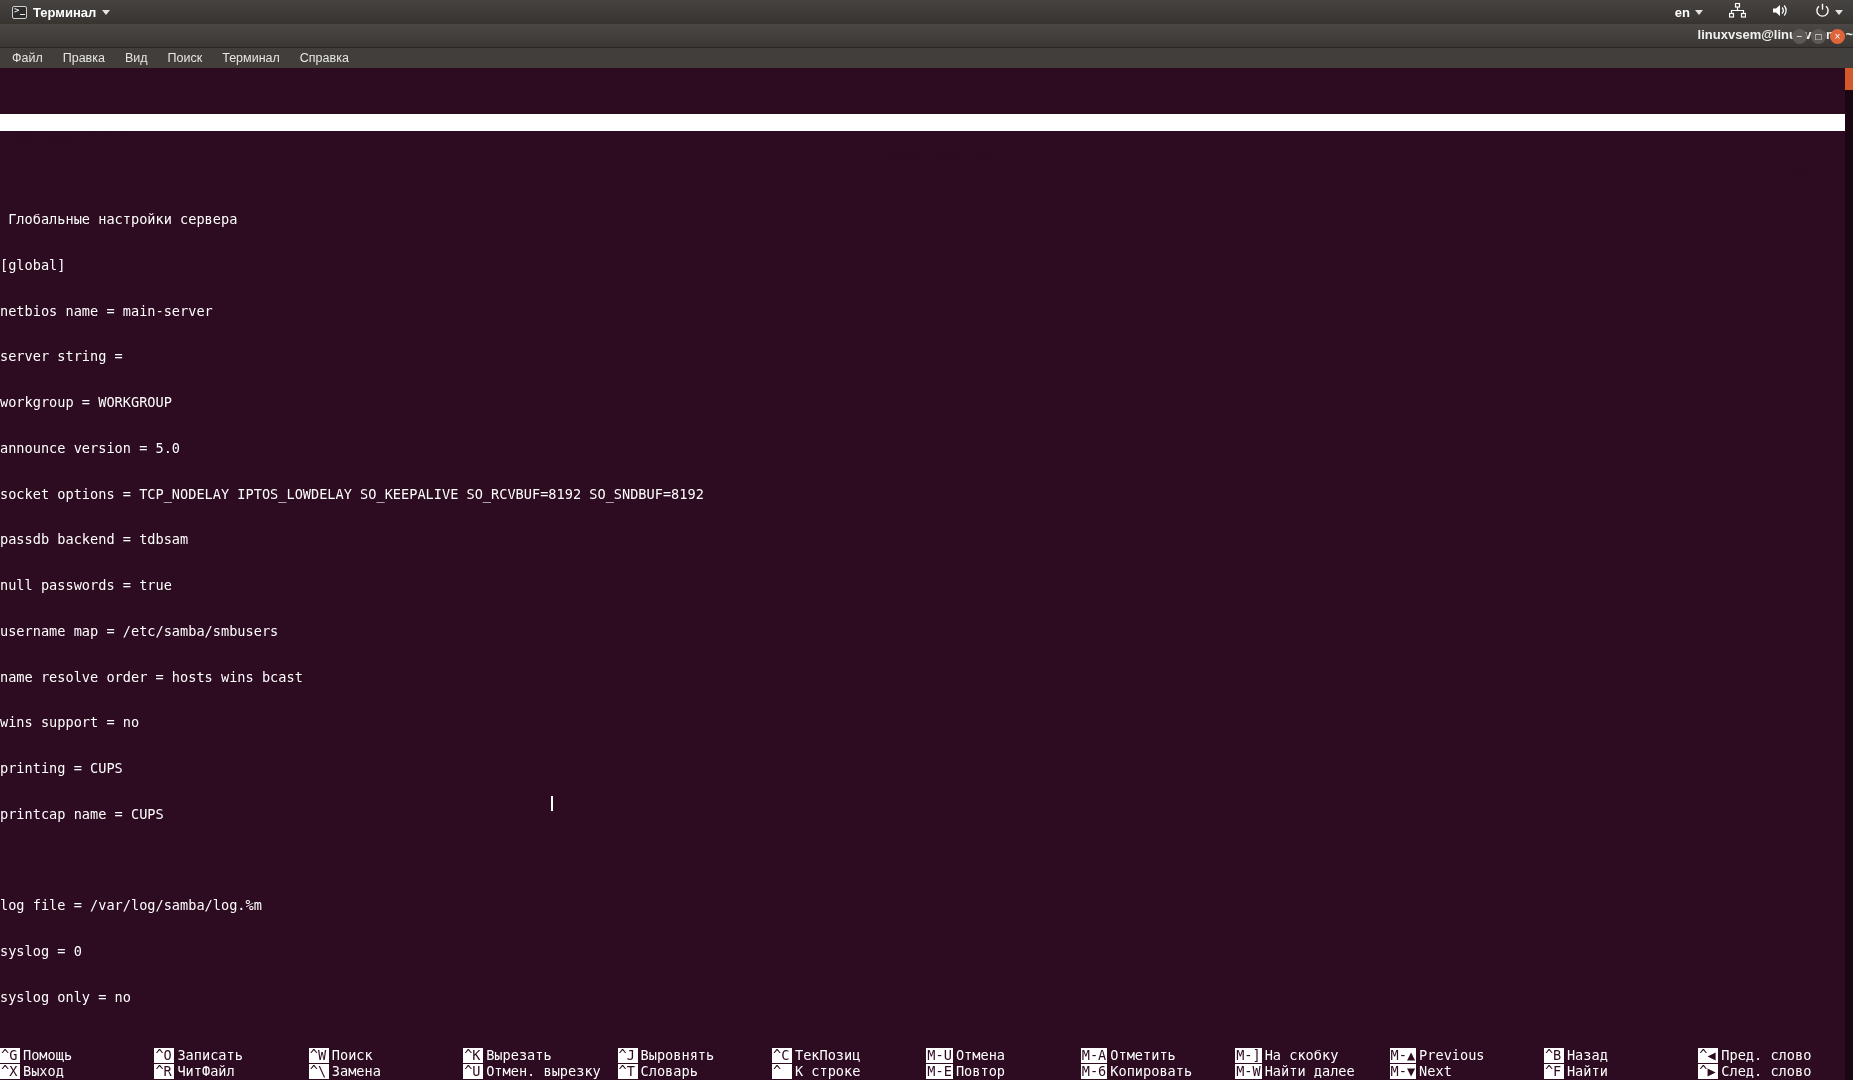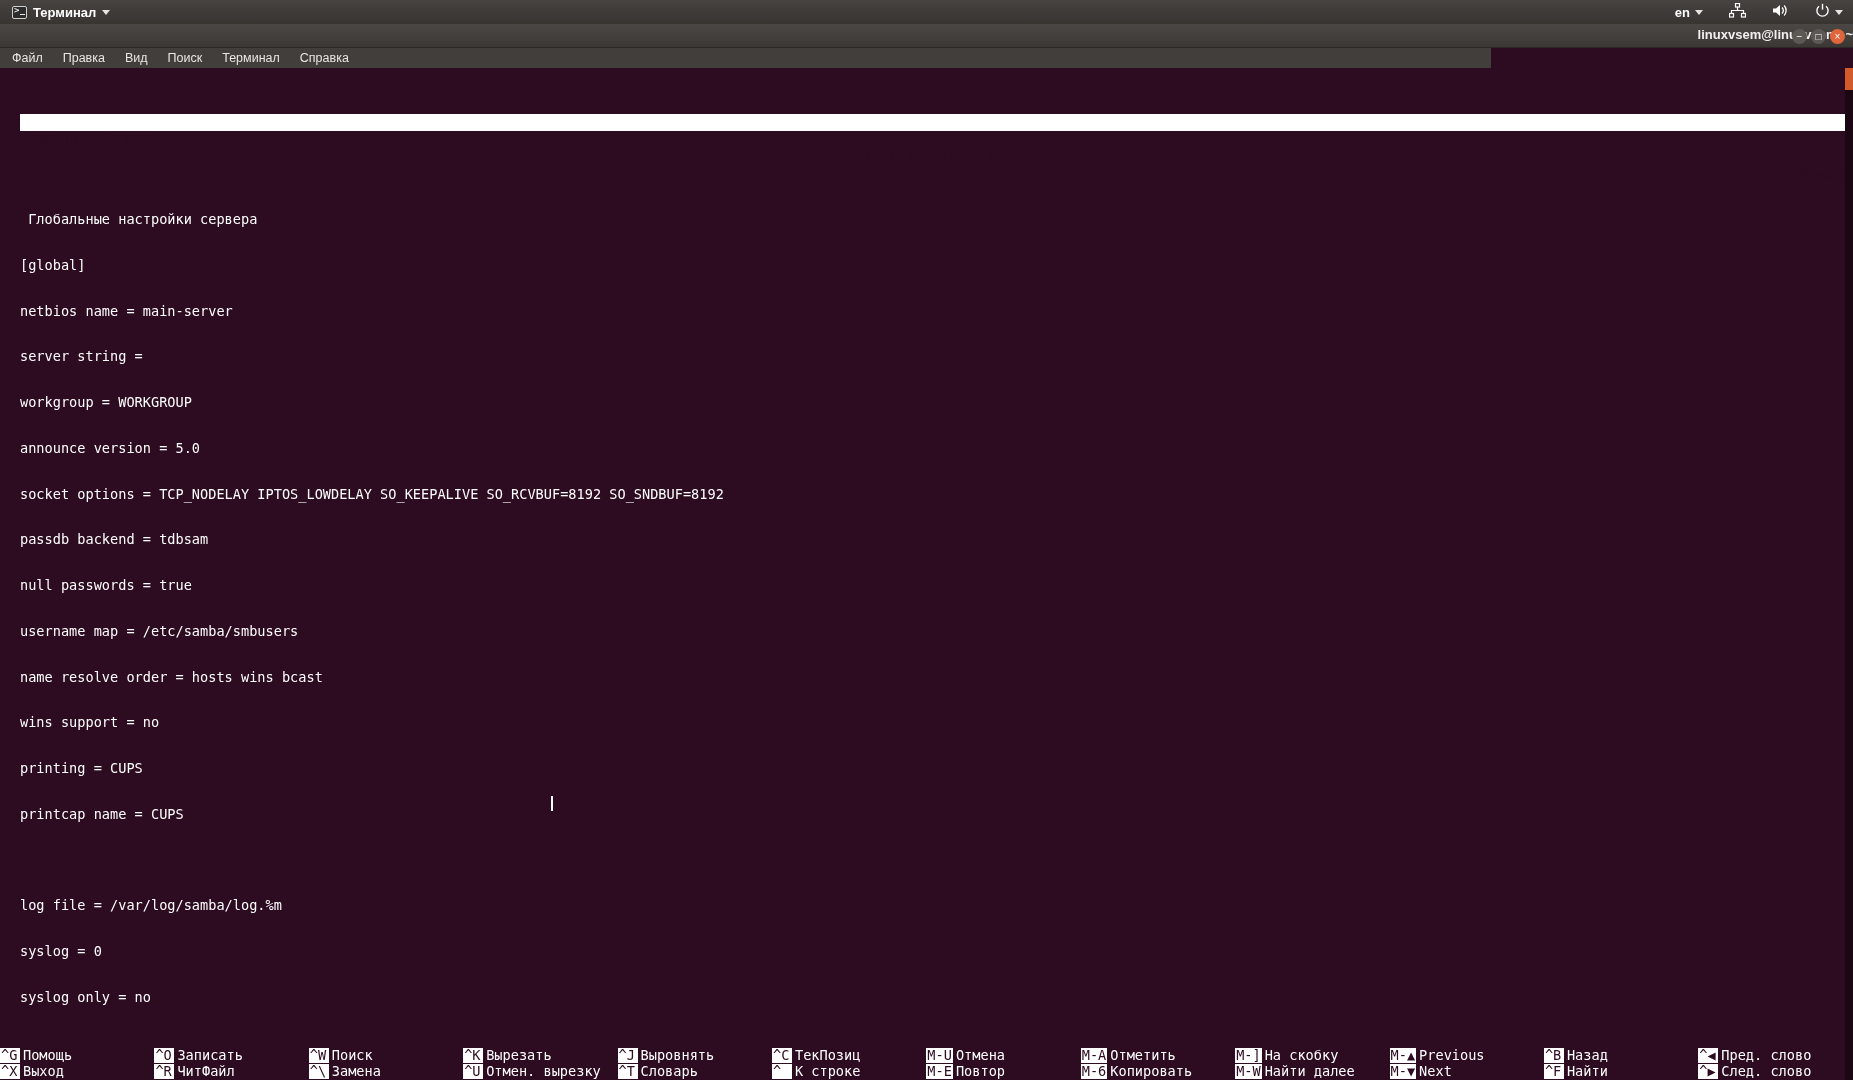--- a/index.html
+++ b/index.html
@@ -82,40 +82,39 @@
     font-family: "Liberation Sans", sans-serif;
     font-size: 10px; color: #ffffff; line-height: 1;
   }
   .wb-min { background: #5c5955; }
   .wb-max { background: #5c5955; }
   .wb-close { background: #e1653a; }
 
   
   #menubar {
     position: absolute; top: 48px; left: 0;
-    width: 1491px; height: 20px;
+    width: 1853px; height: 20px;
     background: #413e3b;
     display: flex; align-items: center;
     font-family: "Liberation Sans", sans-serif;
     font-size: 12.5px; color: #e8e6e3;
   }
   .menu-item { padding: 0 10px; line-height: 20px; height: 20px; }
   .menu-item:first-child { margin-left: 2px; }
 
   
   #terminal {
     position: absolute; top: 68px; left: 0;
     width: 1853px; height: 1012px;
     background: #2d0b20;
     color: #ffffff;
     font-family: "DejaVu Sans Mono", monospace;
     font-size: 13.6px;
     line-height: 15.25px;
     white-space: pre;
-    padding-left: 20px;
   }
 
   
   #nano-title {
     position: relative;
     height: 17px; width: 1845px;
     background: #ffffff; color: #2d0b20;
     line-height: 17px;
   }
   #nano-title .nt-left  { position: absolute; left: 12px; }

